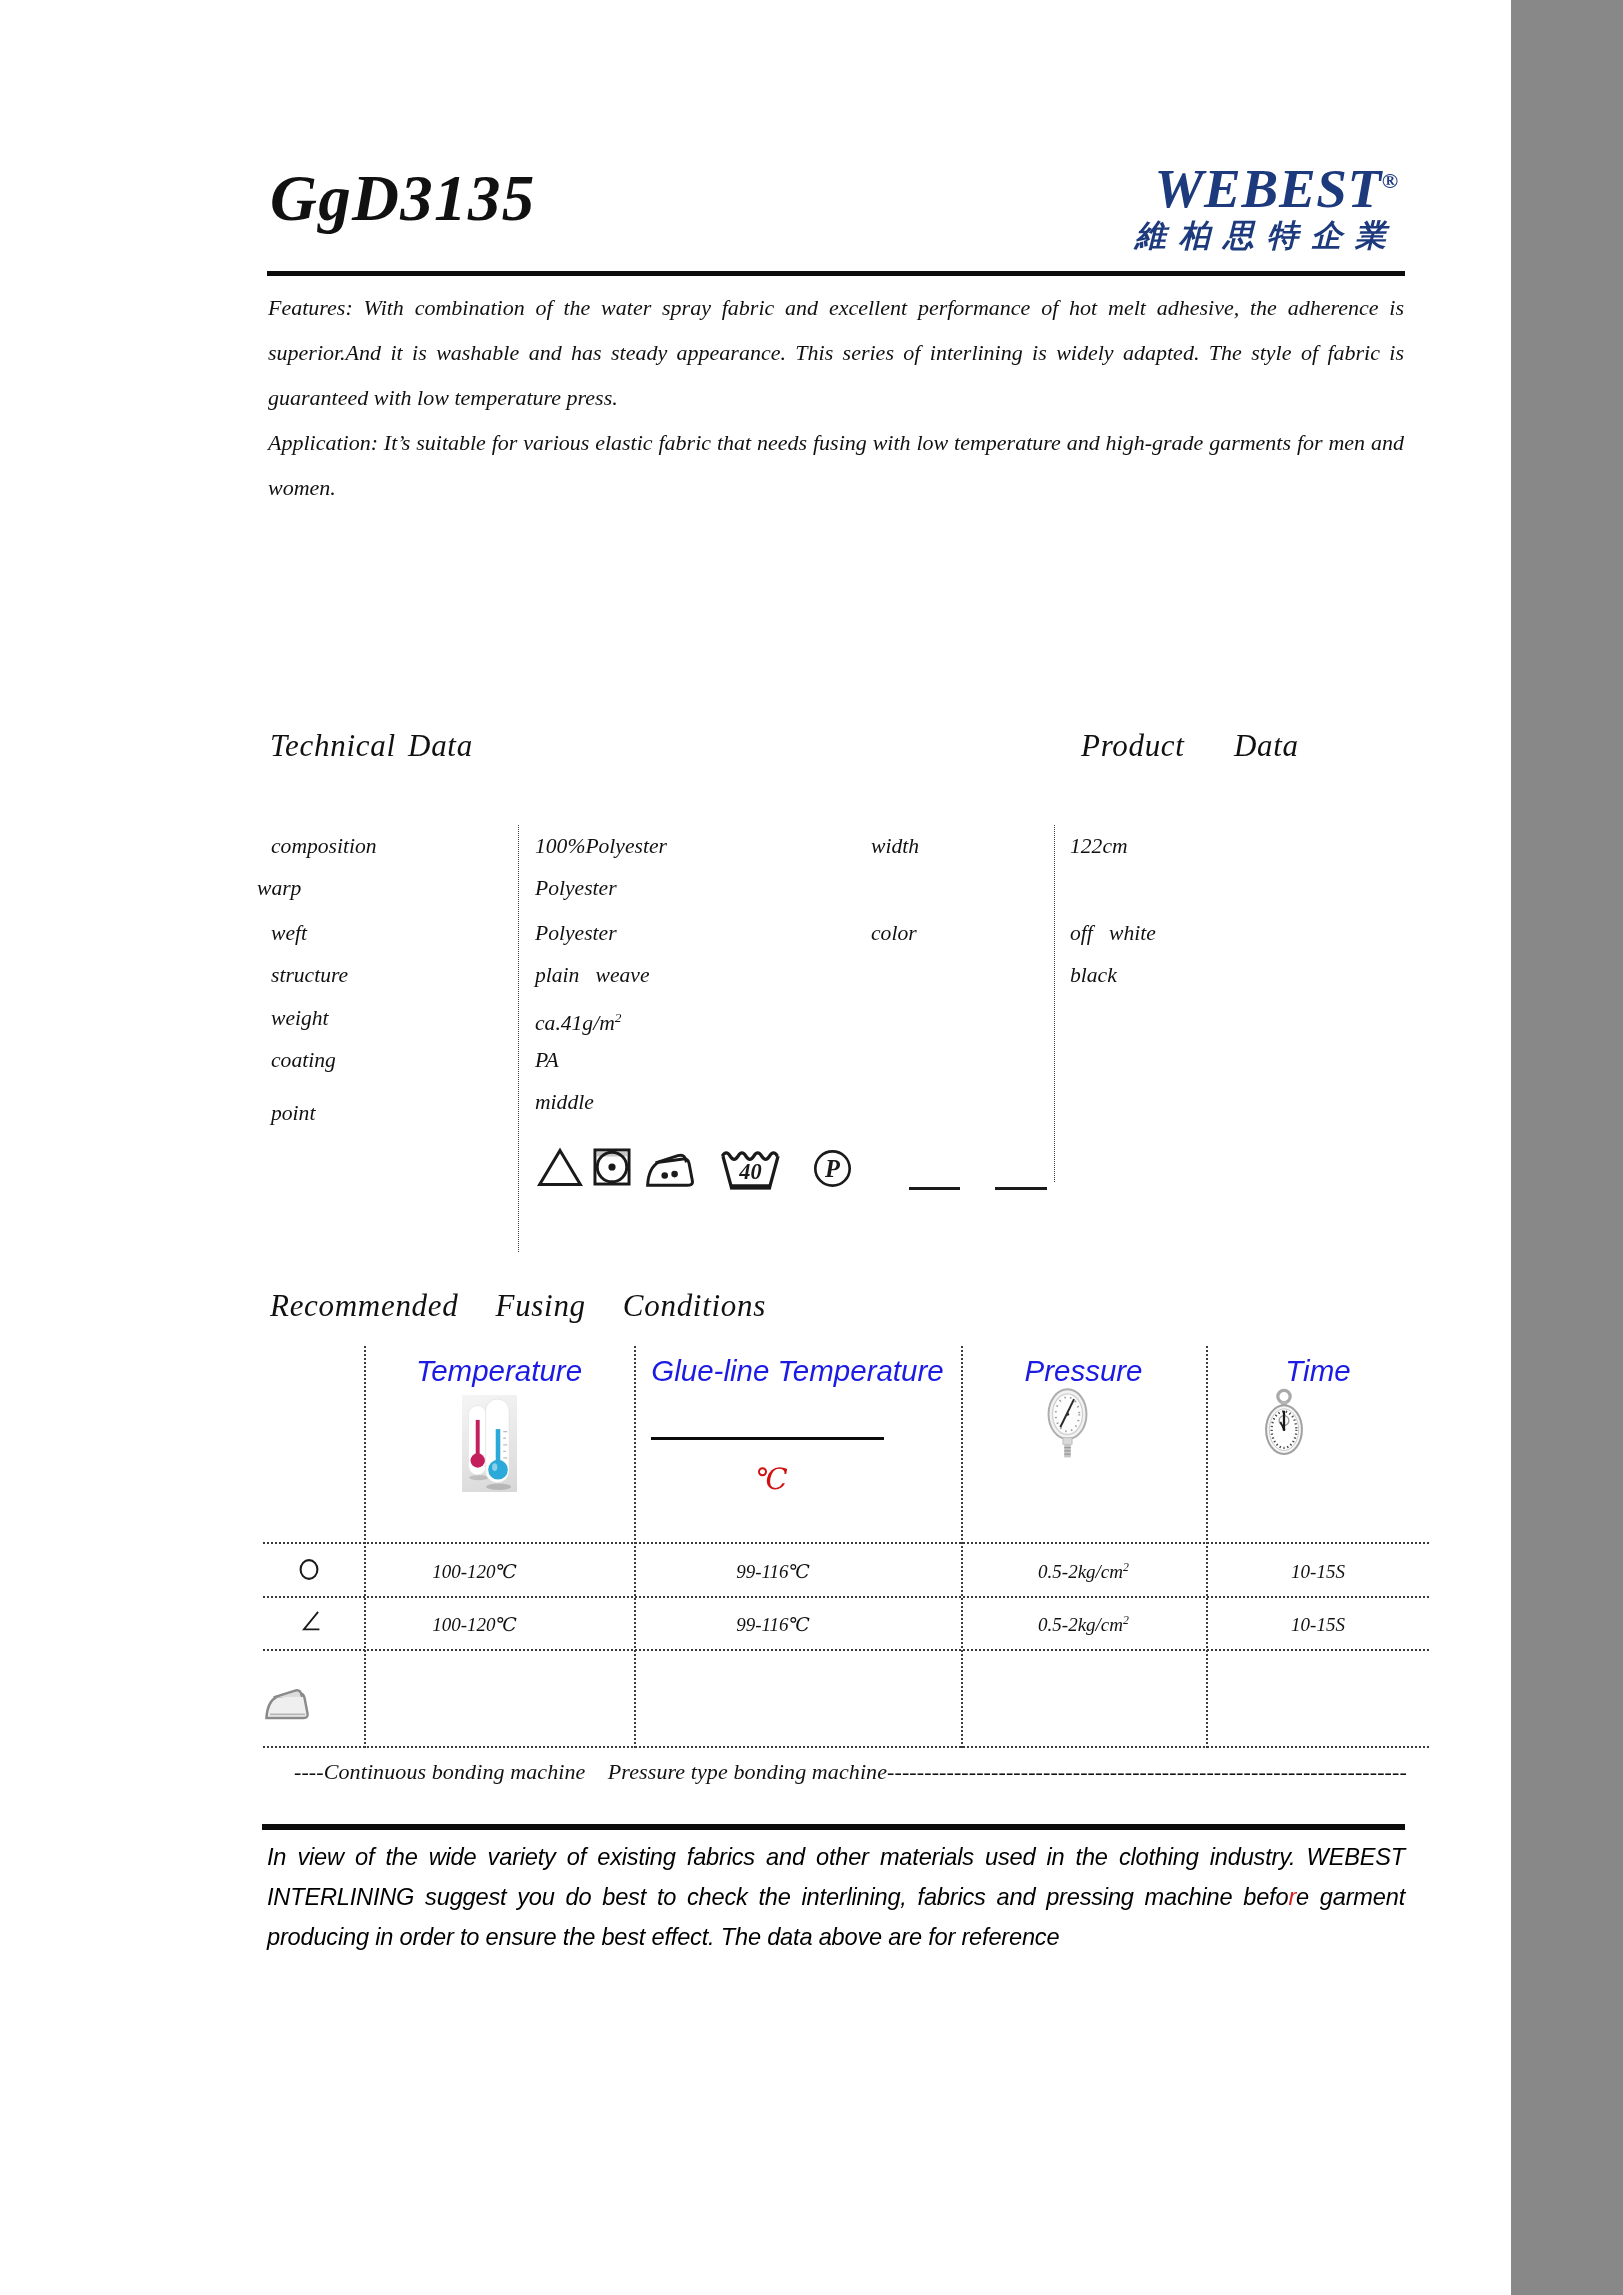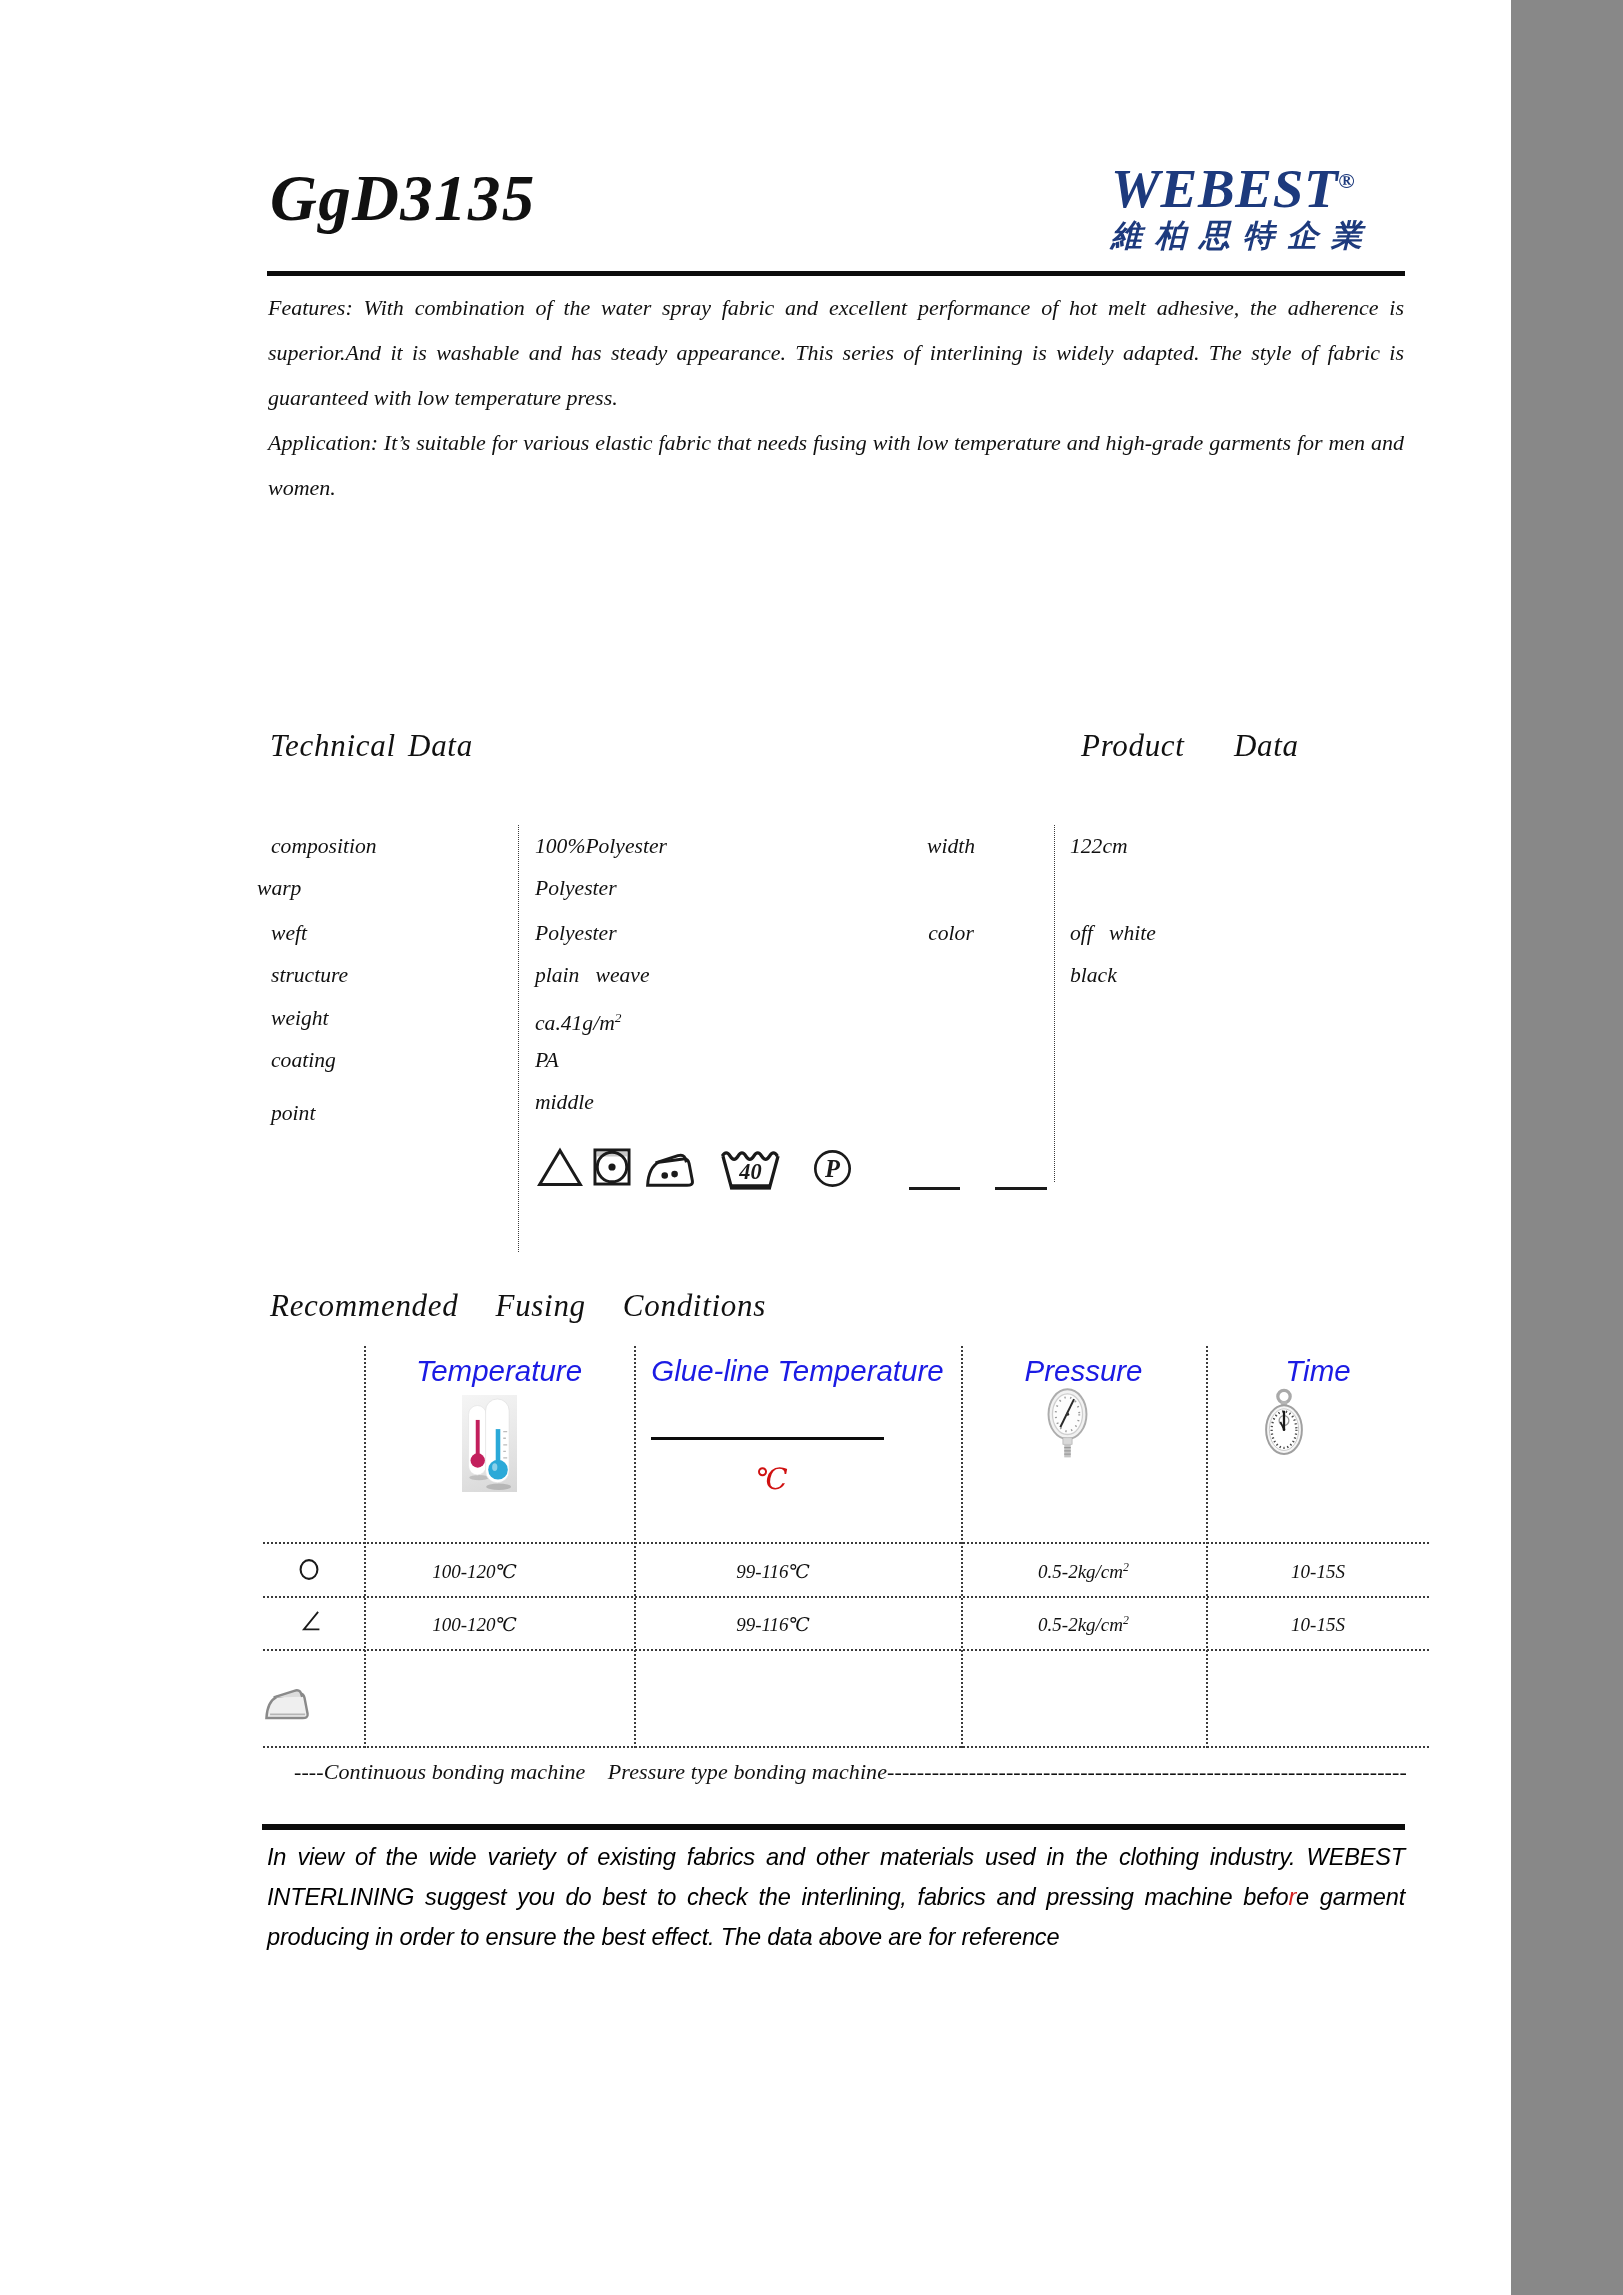--- a/index.html
+++ b/index.html
@@ -2,38 +2,38 @@
 <html style="font-size:10.5px"><head>
 <meta charset="utf-8">
 <style>
   html,body{margin:0;padding:0;background:#888;}
   #page{position:relative;width:1511px;height:2295px;background:#ffffff;overflow:hidden;
         font-family:"Liberation Serif","DejaVu Serif",serif;color:#111;font-style:italic;}
   .abs{position:absolute;}
   .pre{white-space:pre;}
 
   .product-code{left:270px;top:161px;font-size:65px;font-weight:bold;letter-spacing:1.3px;}
-  .logo{left:1111px;top:153px;width:288px;color:#1d3a7d;}
+  .logo{left:1111px;top:153px;width:288px;color:#1d3a7d;text-align:right;}
   .logo-brand{font-size:55px;font-weight:bold;letter-spacing:0.7px;line-height:56px;}
   .logo-reg{font-size:22px;vertical-align:super;font-weight:bold;}
   .logo-cn{font-size:31px;font-weight:bold;letter-spacing:13px;line-height:37px;
            font-family:"Liberation Sans","DejaVu Sans",sans-serif;}
   .rule{background:#0c0c0c;}
 
   .intro{left:268px;top:285px;width:1136px;font-size:22px;line-height:45px;text-align:justify;}
   .intro p{margin:0;}
 
   .sec-title{font-size:31px;letter-spacing:0.7px;word-spacing:3.9px;}
 
   .dotted-v2{width:0;border-left:1.3px dotted #3a3a3a;}
   .dotted-v3{width:0;border-left:2px dotted #3a3a3a;}
   .dotted-h3{height:0;border-top:2px dotted #3a3a3a;}
 
   .trow{font-size:21.6px;line-height:26px;}
-  .tlabel-r{text-align:center;}
+  .tlabel-r{text-align:left;}
   sup{font-size:0.62em;}
 
   .blue-head{font-size:29.5px;color:#1b1be4;text-align:center;
              font-family:"Liberation Sans","DejaVu Sans",sans-serif;}
   .cell{font-size:19px;text-align:center;line-height:29px;}
   .unit-c{font-size:29px;color:#d01111;text-align:center;}
 
   .legend{font-size:22px;letter-spacing:0.1px;}
   .footer{left:267px;top:1837px;width:1138px;font-size:23.6px;line-height:40px;text-align:justify;
           font-family:"Liberation Sans","DejaVu Sans",sans-serif;letter-spacing:-0.2px;color:#000;}

